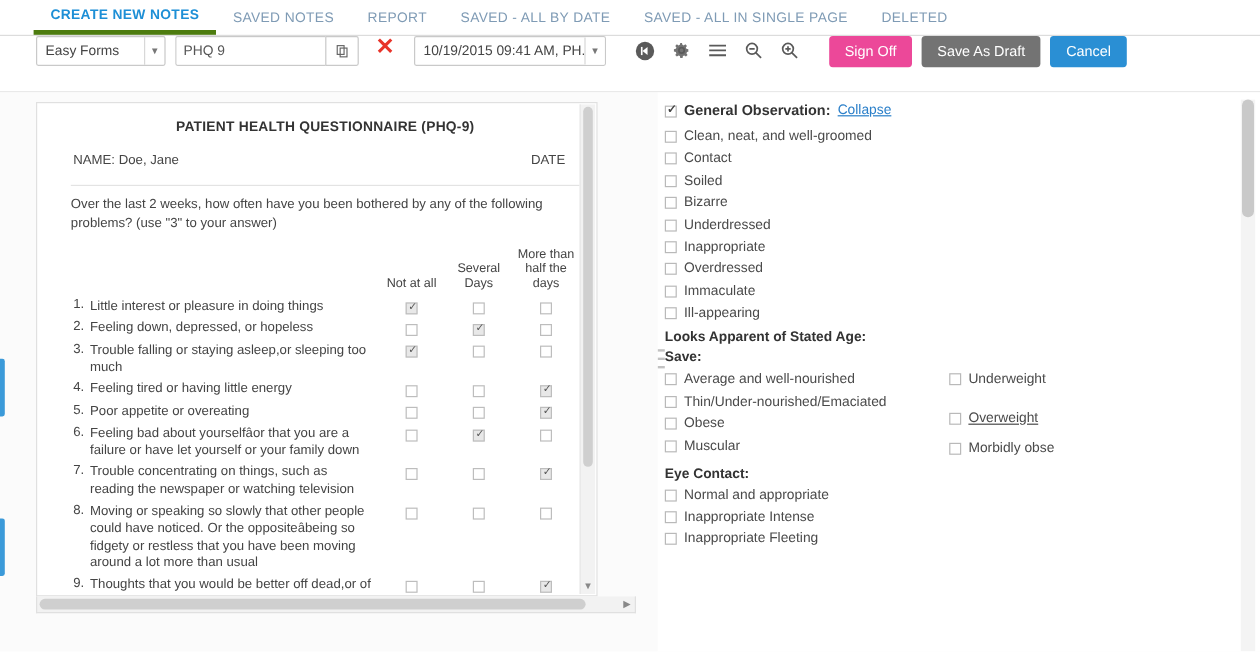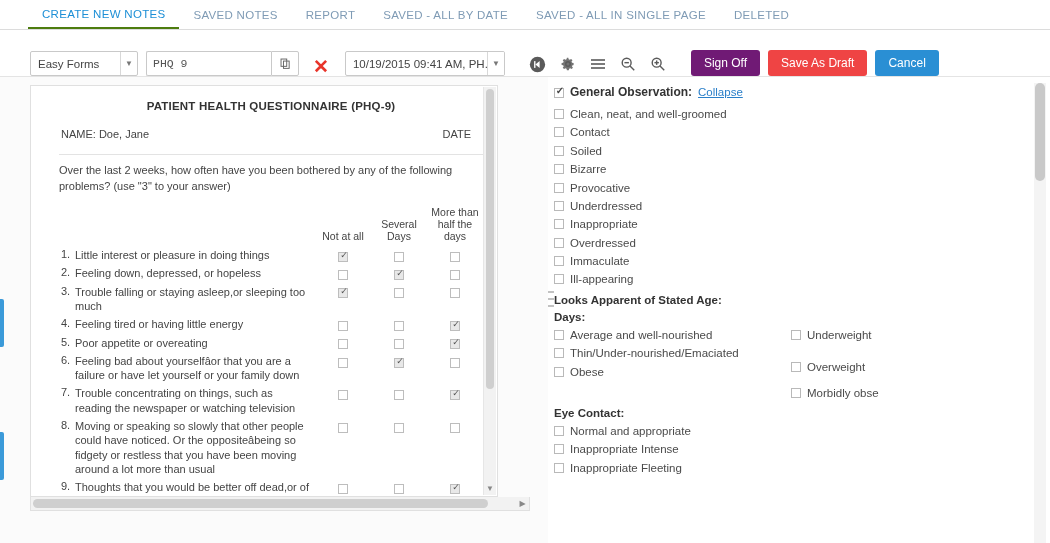--- a/index.html
+++ b/index.html
@@ -27,29 +27,29 @@
     padding: 0 14px;
     font-size: 11.5px;
     color: #7f9bb5;
     letter-spacing: .3px;
     text-transform: uppercase;
     cursor: pointer;
     white-space: nowrap;
   }
   .tab.active {
     color: #1d8fd6;
-    font-weight: normal;
-    border-bottom: 2px solid #4d7c0f;
+    font-weight: bold;
+    border-bottom: 4px solid #4d7c0f;
     justify-content: center;
   }
 
   
   .toolbar {
     display: flex;
-    align-items: flex-end;
+    align-items: flex-start;
     height: 47px;
     padding: 0 10px 0 30px;
     border-bottom: 1px solid #e4e4e4;
     background: #fff;
     gap: 8px;
   }
   .select-box {
     position: relative;
     width: 108px; height: 25px;
     border: 1px solid #c9c9c9;
@@ -74,21 +74,21 @@
   .input-group input {
     width: 125px;
     height: 25px;
     border: 1px solid #c9c9c9;
     border-right: none;
     border-radius: 2px 0 0 2px;
     padding: 0 6px;
     font-size: 11.5px;
     color: #555;
     outline: none;
-    font-family: Liberation Mono, monospace;
+    font-family: Liberation Sans, sans-serif;
   }
   .input-group .btn-addon {
     width: 28px;
     border: 1px solid #c9c9c9;
     border-radius: 0 2px 2px 0;
     background: #fff;
     display: flex; align-items: center; justify-content: center;
     color: #666;
     cursor: pointer;
   }
@@ -131,22 +131,22 @@
   .btn {
     height: 26px;
     border: none;
     border-radius: 3px;
     color: #fff;
     font-size: 12px;
     padding: 0 13px;
     cursor: pointer;
     font-family: "Liberation Sans", sans-serif;
   }
-  .btn-signoff { background: #701a75; }
-  .btn-draft { background: #ef4444; }
+  .btn-signoff { background: #ec4899; }
+  .btn-draft { background: #737373; }
   .btn-cancel { background: #2a8fd4; }
   .sep { width: 6px; }
 
   
   .content {
     display: flex;
     height: calc(543px - 30px - 47px);
     background: #fbfbfb;
     position: relative;
   }
@@ -608,24 +608,20 @@
       <div class="opt">
           <span class="cbx"></span>
           <span>Soiled</span>
         </div>
       <div class="opt">
           <span class="cbx"></span>
           <span>Bizarre</span>
         </div>
       <div class="opt">
           <span class="cbx"></span>
-          <span>Provocative</span>
-        </div>
-      <div class="opt">
-          <span class="cbx"></span>
           <span>Underdressed</span>
         </div>
       <div class="opt">
           <span class="cbx"></span>
           <span>Inappropriate</span>
         </div>
       <div class="opt">
           <span class="cbx"></span>
           <span>Overdressed</span>
         </div>
@@ -634,42 +630,46 @@
           <span>Immaculate</span>
         </div>
       <div class="opt">
           <span class="cbx"></span>
           <span>Ill-appearing</span>
         </div>
     </div>
 
     <div class="sec-title">Looks Apparent of Stated Age:</div>
 
-    <div class="sec-title">Days:</div>
+    <div class="sec-title">Save:</div>
     <div class="cols2">
       <div class="col col-narrow">
         <div class="opt">
             <span class="cbx"></span>
             <span>Average and well-nourished</span>
           </div>
         <div class="opt">
             <span class="cbx"></span>
             <span>Thin/Under-nourished/Emaciated</span>
           </div>
         <div class="opt">
             <span class="cbx"></span>
             <span>Obese</span>
           </div>
+        <div class="opt">
+            <span class="cbx"></span>
+            <span>Muscular</span>
+          </div>
       </div>
       <div class="col">
         <div class="opt">
             <span class="cbx"></span>
             <span>Underweight</span>
           </div>
-        <div class="opt" style="margin-top:14px;">
+        <div class="opt" style="margin-top:14px;text-decoration:underline;">
             <span class="cbx"></span>
             <span>Overweight</span>
           </div>
         <div class="opt" style="margin-top:7px;">
             <span class="cbx"></span>
             <span>Morbidly obse</span>
           </div>
       </div>
     </div>
 

